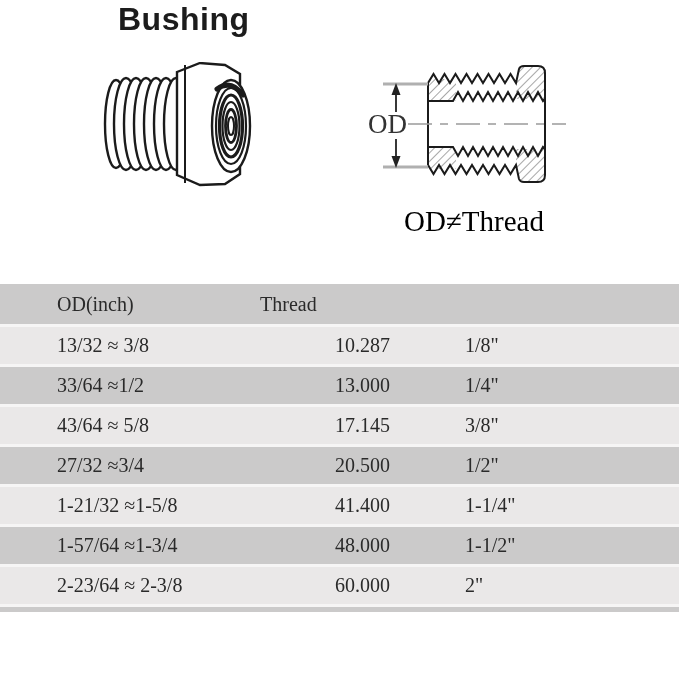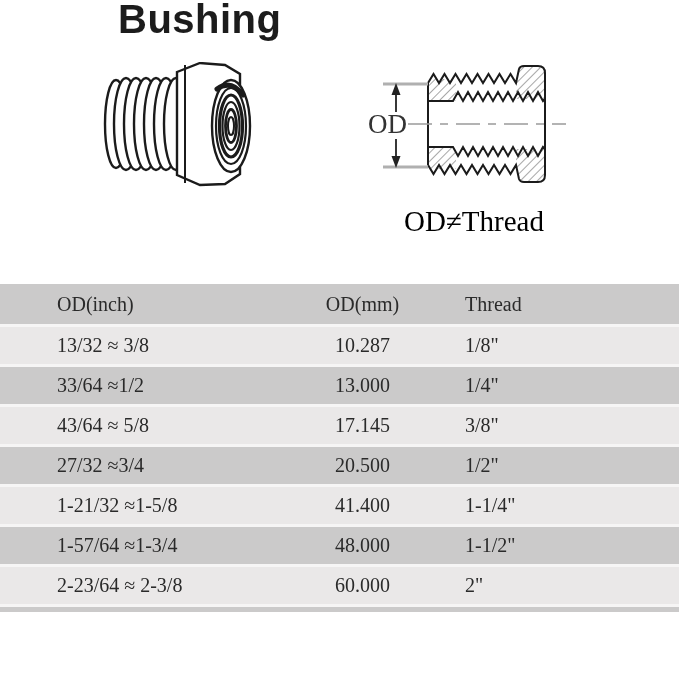--- a/index.html
+++ b/index.html
@@ -3,21 +3,21 @@
 <meta charset="utf-8">
 <style>
   html,body{margin:0;padding:0;background:#fff;}
   .page{
     position:relative;width:679px;height:692px;background:#ffffff;
     font-family:"Liberation Serif", serif;color:#2a2a2a;overflow:hidden;
   }
   .title{
     position:absolute;left:118px;top:0px;margin:0;
     font-family:"Liberation Sans", sans-serif;font-weight:700;
-    font-size:40px;line-height:38px;color:#1c1c1c;letter-spacing:0.5px;
+    font-size:32px;line-height:38px;color:#1c1c1c;letter-spacing:0.5px;
   }
   .illu-left{position:absolute;left:103px;top:62px;}
   .illu-right{position:absolute;left:340px;top:55px;}
   .caption{
     position:absolute;left:354px;top:205px;width:240px;text-align:center;
     font-size:29px;color:#000000;
   }
   .sizetable{
     position:absolute;left:0;top:284px;width:679px;background:#f6f5f5;
     font-size:20px;
@@ -95,21 +95,20 @@
       <polygon points="56,113 51.5,101 60.5,101" fill="#222222"></polygon>
       <text x="28" y="78" font-size="27" fill="#333333" font-family="Liberation Serif, serif">OD</text>
     </g>
   </svg>
 
   <div class="caption">OD≠Thread</div>
 
   <div class="sizetable">
     <div class="row header">
       <div class="c1">OD(inch)</div>
-      <div class="c2">OD(mm)</div>
       <div class="c3">Thread</div>
     </div>
     <div class="row light">
       <div class="c1">13/32 ≈ 3/8</div>
       <div class="c2">10.287</div>
       <div class="c3">1/8"</div>
     </div>
     <div class="row dark">
       <div class="c1">33/64 ≈1/2</div>
       <div class="c2">13.000</div>

